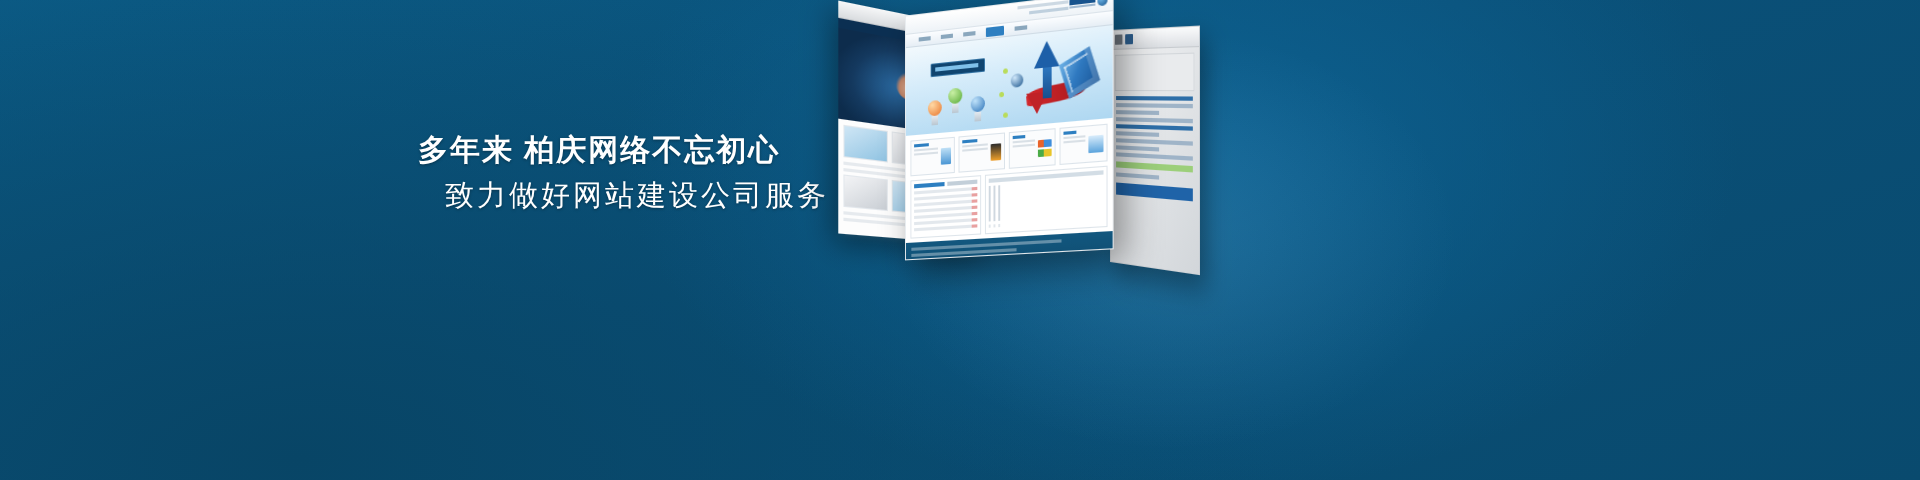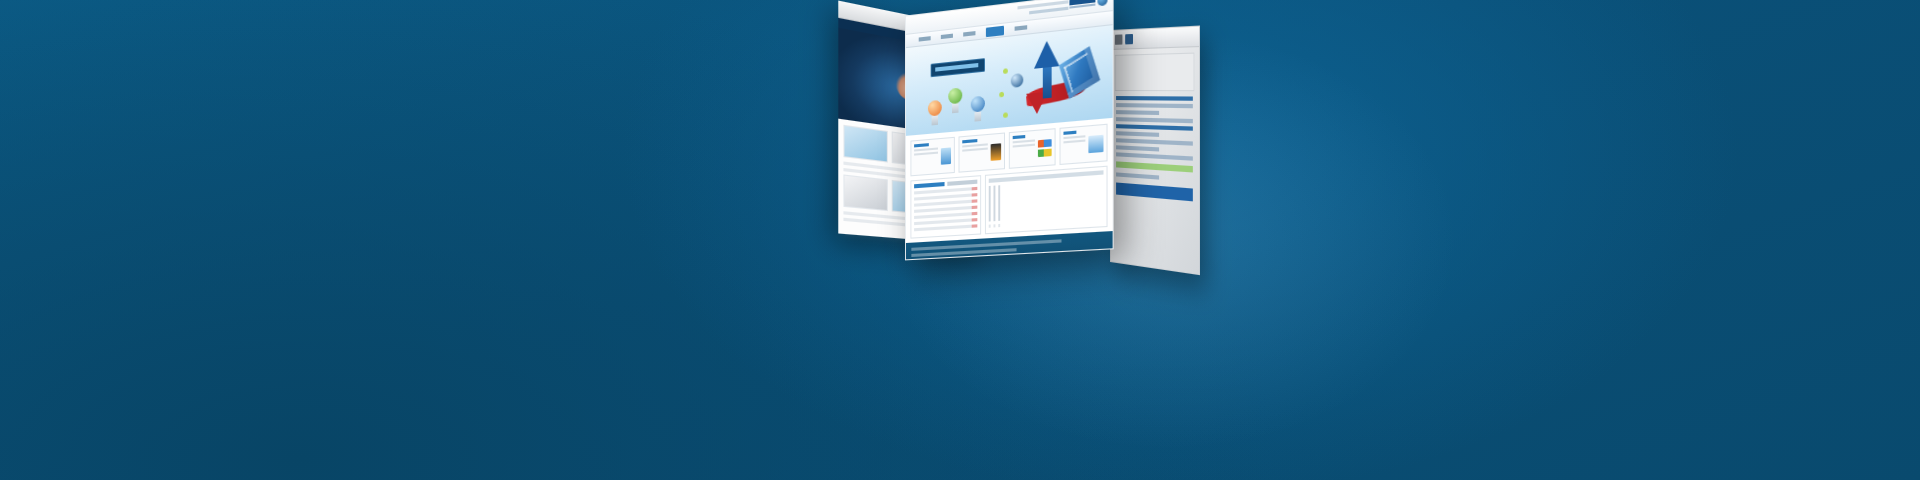--- a/index.html
+++ b/index.html
@@ -193,20 +193,24 @@
     background:radial-gradient(closest-side,rgba(120,190,235,.18),rgba(120,190,235,0) 70%);
     pointer-events:none;}
 </style>
 </head>
 <body>
 
 <div id="banner">
 
   <div id="glow"></div>
 
+  <div id="copy">
+    <div class="line line1">多年来 柏庆网络不忘初心</div>
+    <div class="line line2">致力做好网站建设公司服务</div>
+  </div>
 
   <div id="stage">
 
     <div class="reflect" id="ref-left"></div>
     <div class="reflect" id="ref-main"></div>
 
     <div class="panel" id="panel-left">
       <div class="chrome">
           <div class="dots"></div>
         </div>

